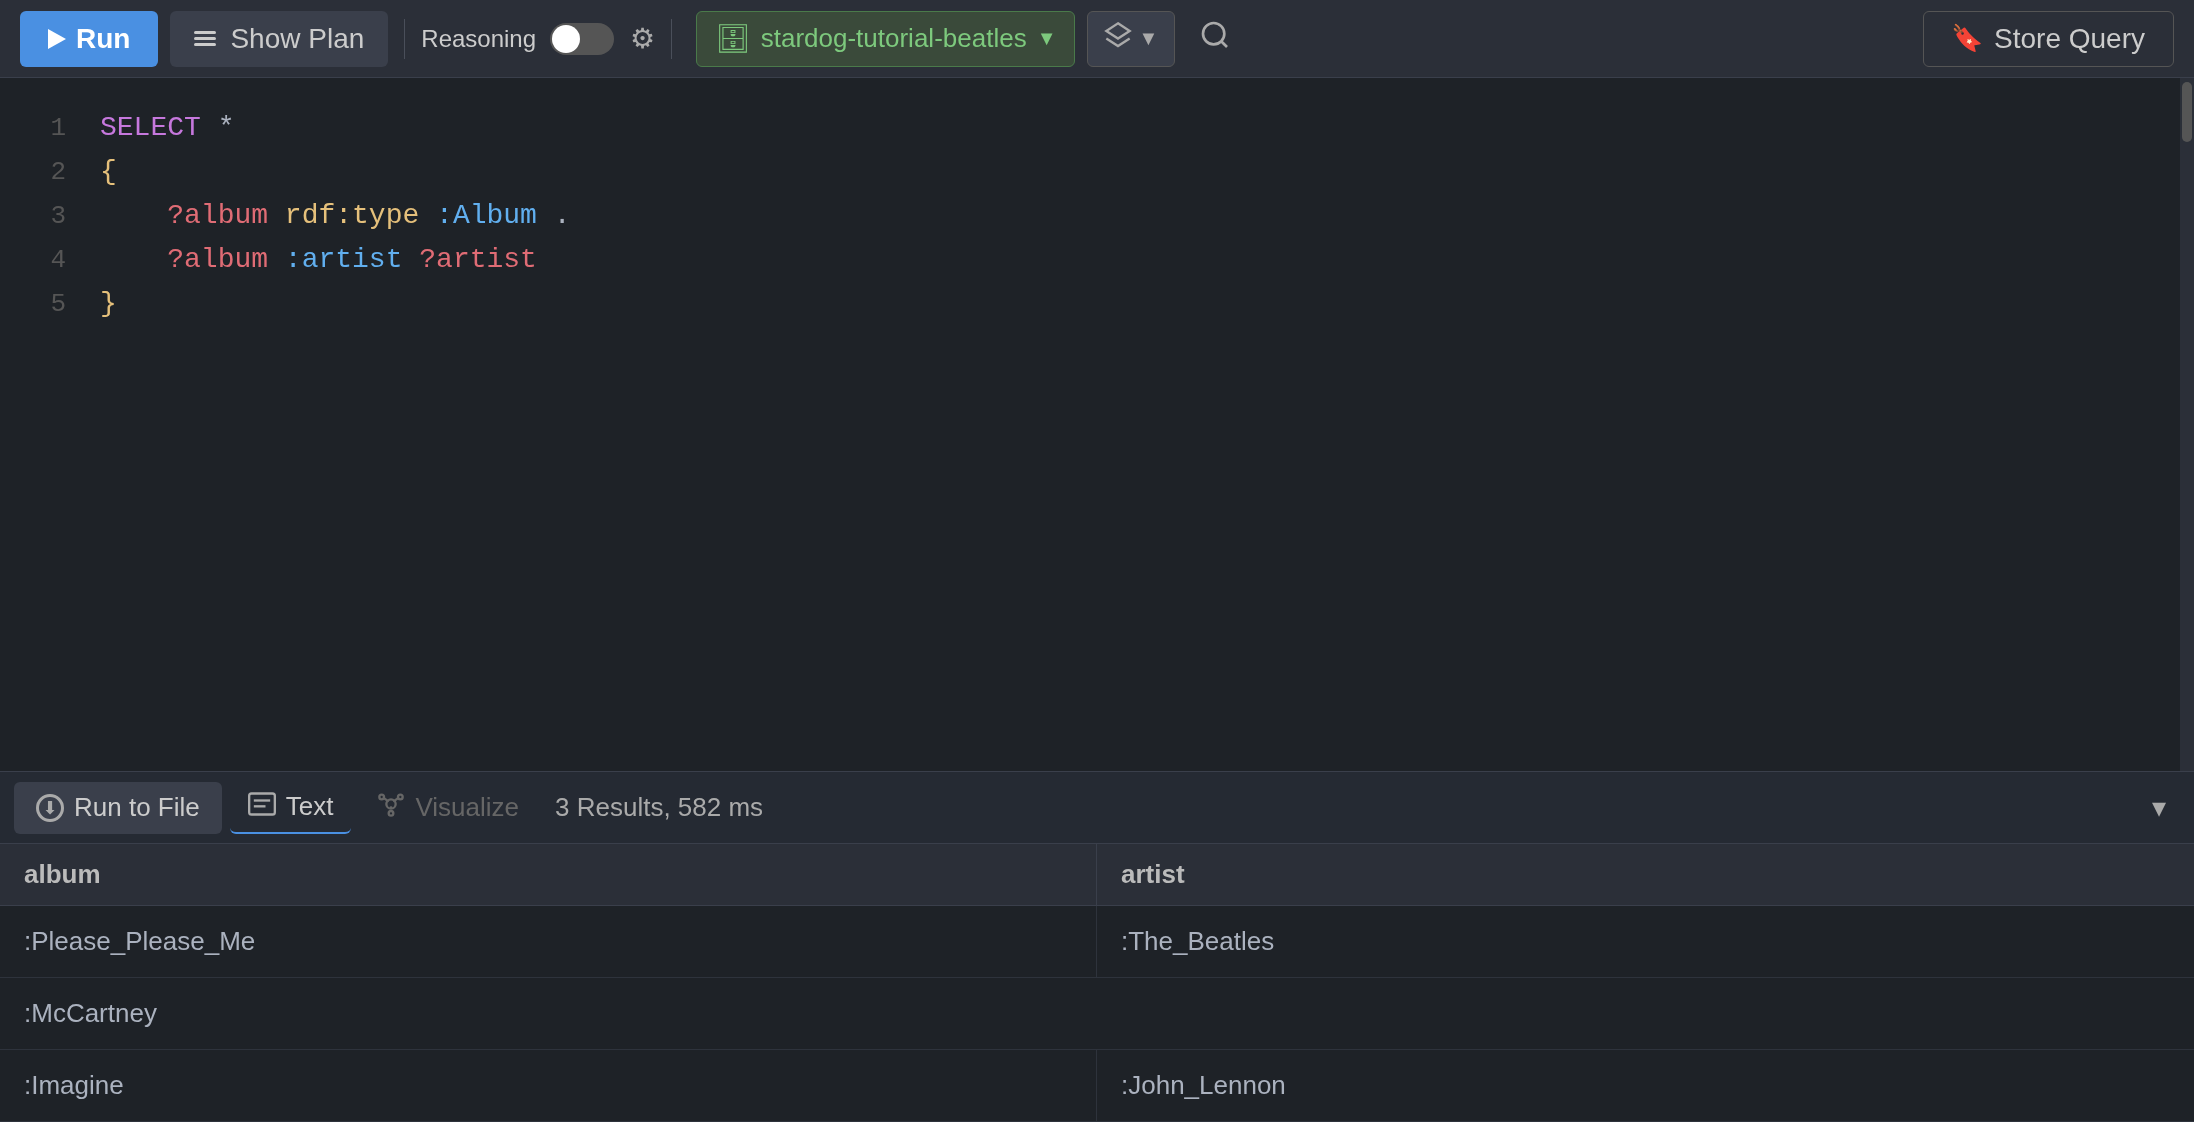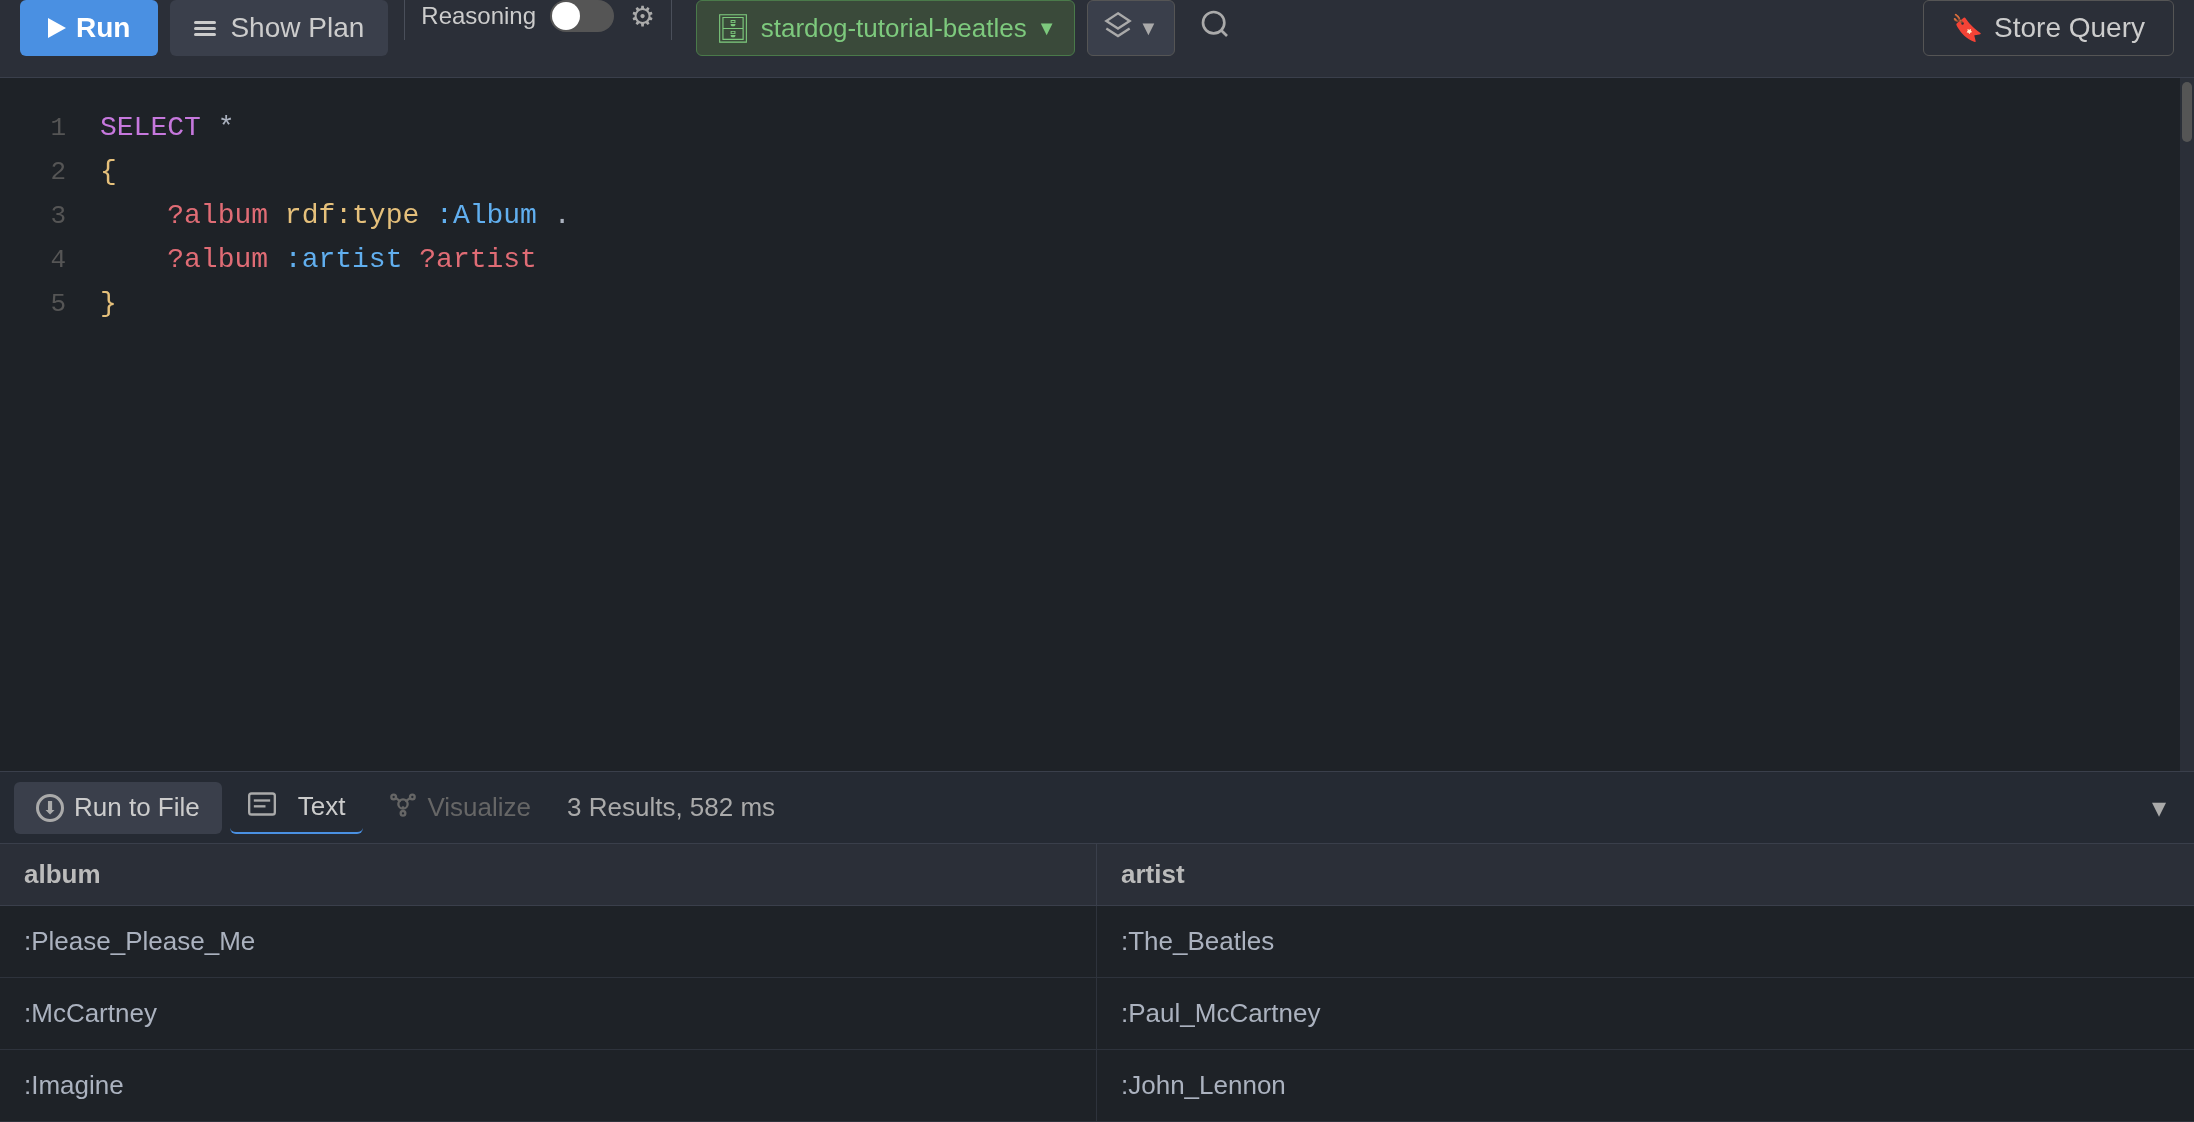--- a/index.html
+++ b/index.html
@@ -14,21 +14,21 @@
       background: #1e2227;
       font-family: -apple-system, BlinkMacSystemFont, 'Segoe UI', sans-serif;
       overflow: hidden;
       display: flex;
       flex-direction: column;
     }
 
     
     .toolbar {
       display: flex;
-      align-items: flex-start;
+      align-items: center;
       background: #2b2f38;
       height: 78px;
       padding: 0 20px;
       gap: 12px;
       flex-shrink: 0;
       border-bottom: 1px solid #3a3f4b;
     }
 
     .btn-run {
       display: flex;
@@ -298,21 +298,21 @@
       display: flex;
       align-items: center;
       justify-content: center;
       font-size: 18px;
       color: #aaa;
     }
 
     .btn-text {
       display: flex;
       align-items: center;
-      gap: 22px;
+      gap: 10px;
       background: transparent;
       border: none;
       border-radius: 6px;
       padding: 10px 18px;
       color: #ccc;
       font-size: 26px;
       cursor: pointer;
       height: 52px;
       border-bottom: 2px solid #4a90e2;
     }
@@ -577,23 +577,20 @@
         <span>:Please_Please_Me</span>
       </div>
       <div class="cell">
         <span>:The_Beatles</span>
       </div>
     </div>
     <div class="results-row">
       <div class="cell">
         <span>:McCartney</span>
       </div>
-      <div class="cell">
-        <span>:Paul_McCartney</span>
-      </div>
     </div>
     <div class="results-row">
       <div class="cell">
         <span>:Imagine</span>
       </div>
       <div class="cell">
         <span>:John_Lennon</span>
       </div>
     </div>
   </div>

